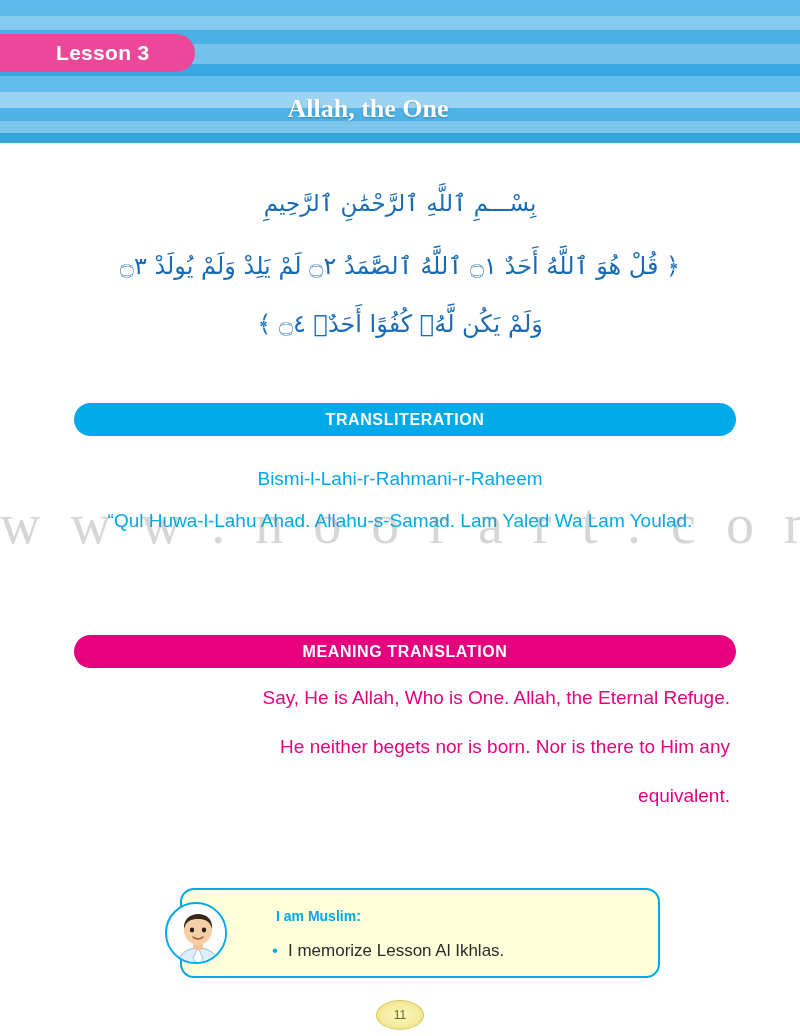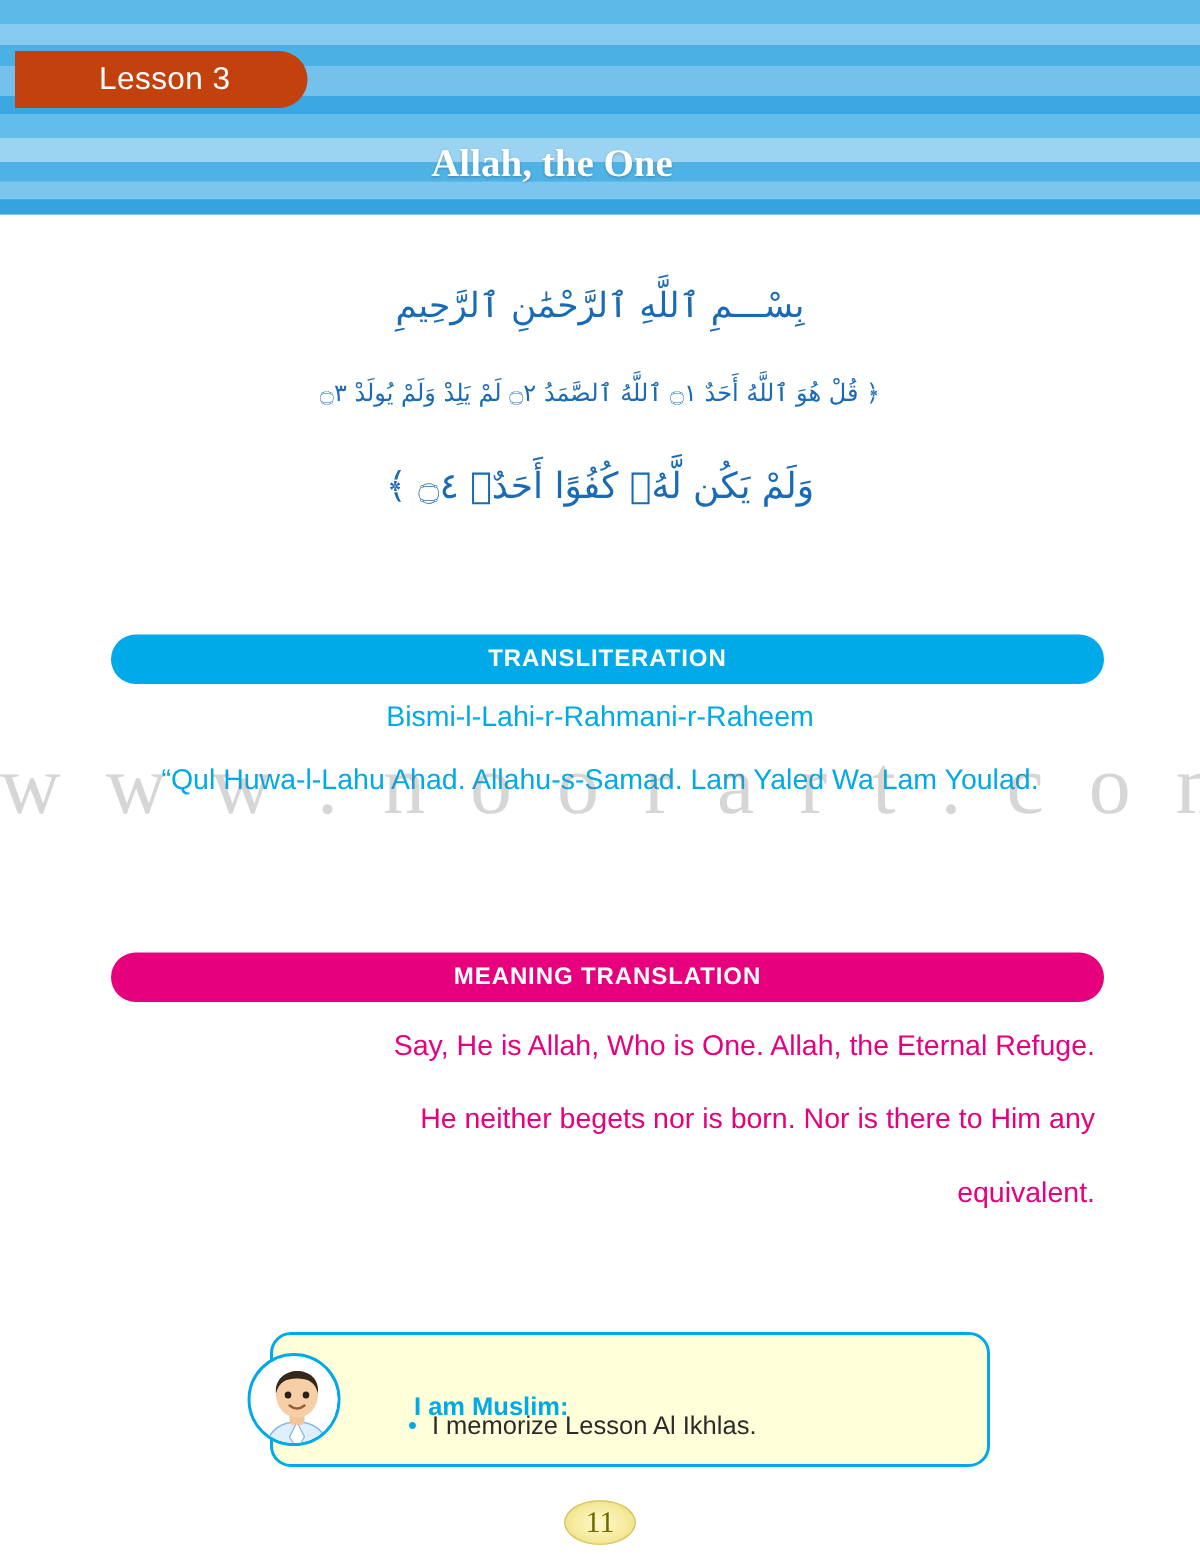--- a/index.html
+++ b/index.html
@@ -40,31 +40,30 @@
   .s8 { top: 108px; height: 13px; background: #4fb2e5; }
   .s9 { top: 121px; height: 12px; background: #7cc6ee; }
   .s10{ top: 133px; height: 10px; background: #34a3de; }
 
   .lesson-tab {
     position: absolute;
     top: 34px;
     left: 0px;
     width: 195px;
     height: 38px;
-    background: #c2410c;
+    background: #ec4899;
     border-top-right-radius: 19px;
     border-bottom-right-radius: 19px;
     color: #ffffff;
     font-size: 21px;
-    font-weight: normal;
+    font-weight: bold;
     display: flex;
     align-items: center;
     padding-left: 56px;
     letter-spacing: 0.3px;
-    margin-left: 10px;
   }
 
   .page-title {
     position: absolute;
     top: 94px;
     left: 0;
     width: 736px;
     text-align: center;
     color: #ffffff;
     font-family: "Liberation Serif", serif;
@@ -77,39 +76,39 @@
   .quran {
     position: absolute;
     left: 0;
     width: 800px;
     text-align: center;
     color: #1a6bb5;
     direction: rtl;
     font-family: "DejaVu Sans", sans-serif;
   }
   .basmala { top: 190px; font-size: 23px; letter-spacing: -1px; }
-  .aya1    { top: 252px; font-size: 16px; }
+  .aya1    { top: 252px; font-size: 24px; }
   .aya2    { top: 310px; font-size: 24px; }
 
   
   .banner {
     position: absolute;
     left: 74px;
     width: 662px;
     height: 33px;
     border-radius: 17px;
     color: #ffffff;
     font-size: 16px;
     font-weight: bold;
     display: flex;
     align-items: center;
     justify-content: center;
     letter-spacing: 0.6px;
   }
-  .banner-translit { top: 403px; background: #00a9e8; margin-top: 20px; }
+  .banner-translit { top: 403px; background: #00a9e8; }
   .banner-meaning  { top: 635px; background: #e6007e; }
 
   
   .translit-block {
     position: absolute;
     top: 458px;
     left: 60px;
     width: 680px;
     text-align: center;
     color: #00a9e8;
@@ -151,23 +150,22 @@
     height: 90px;
     background: #ffffd9;
     border: 2px solid #00a9e8;
     border-radius: 14px;
   }
   .muslim-title {
     position: absolute;
     top: 908px;
     left: 276px;
     color: #00a9e8;
-    font-size: 17px;
-    font-weight: bold;
-    margin-top: 20px;
+    font-size: 14px;
+    font-weight: bold;
   }
   .muslim-bullet {
     position: absolute;
     top: 941px;
     left: 272px;
     color: #2b2b2b;
     font-size: 17px;
   }
   .muslim-bullet .dot { color: #00a9e8; margin-right: 10px; }
 
@@ -187,22 +185,22 @@
   .page-number {
     position: absolute;
     top: 1000px;
     left: 376px;
     width: 48px;
     height: 30px;
     display: flex;
     align-items: center;
     justify-content: center;
     color: #6b6b00;
-    font-size: 20px;
-    font-family: Liberation Serif, serif;
+    font-size: 12px;
+    font-family: Liberation Sans, sans-serif;
     background: radial-gradient(ellipse at center, #fdf7c8 0%, #f6eba0 55%, #e8d870 100%);
     border-radius: 50%;
     border: 1px solid #d8c860;
   }
 </style>
 </head>
 <body>
 
 <div class="header">
   <div class="stripe s1"></div>

